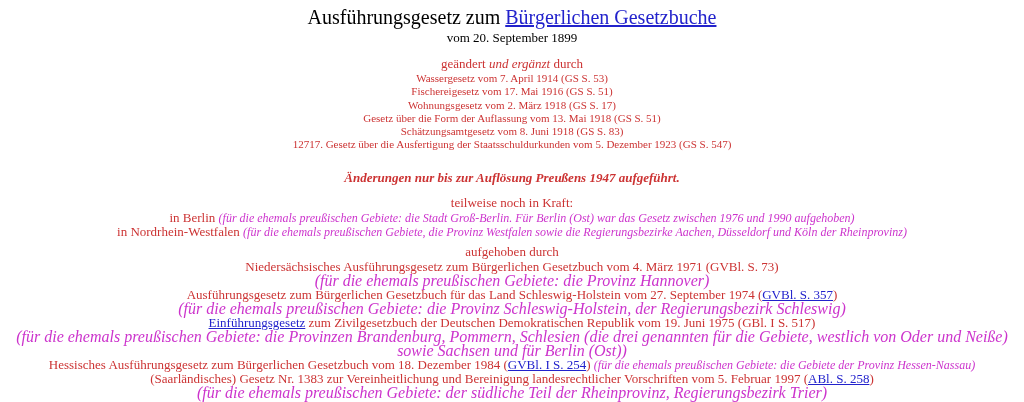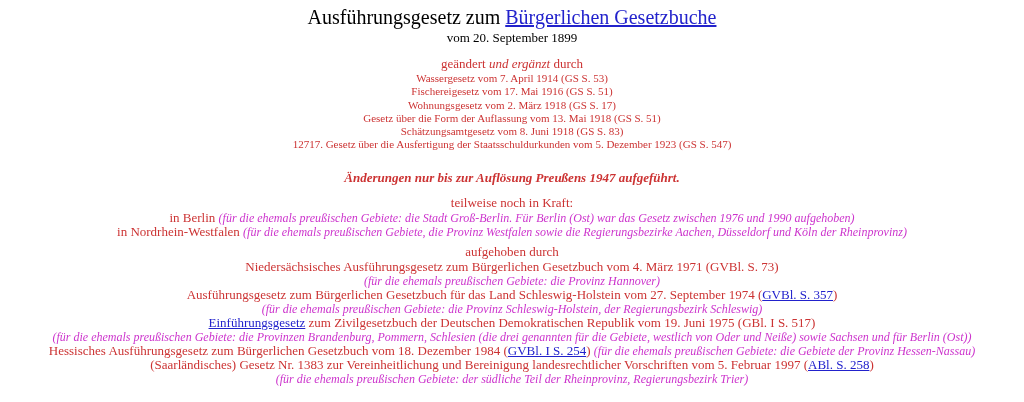--- a/index.html
+++ b/index.html
@@ -16,21 +16,21 @@
   .subtitle{font-size:13px;margin-top:1px;color:#000;}
   .heading{font-size:13px;line-height:16px;color:#cc3333;}
   .amended{margin-top:10px;}
   .amend-item{font-size:11px;line-height:13.3px;color:#cc3333;}
   .notice{margin-top:18px;font-size:13px;line-height:16px;font-style:italic;font-weight:bold;color:#cc3333;}
   .inforce{margin-top:9px;}
   .entry{font-size:13px;line-height:14px;color:#cc3333;}
   .note{font-size:12px;font-style:italic;font-weight:normal;color:#cc33cc;}
   .repealed{margin-top:5px;}
   .rline{font-size:13px;line-height:14px;color:#cc3333;}
-  .nline{font-size:12px;line-height:14px;}
+  .nline{font-size:16px;line-height:14px;}
   .it{font-style:italic;margin-top:25px;}
   a.doc-link{color:#2222cc;text-decoration:underline;cursor:pointer;}
 </style>
 </head>
 <body>
 
 <div class="page">
 
   <div class="title">
     <span>Ausführungsgesetz zum</span>

